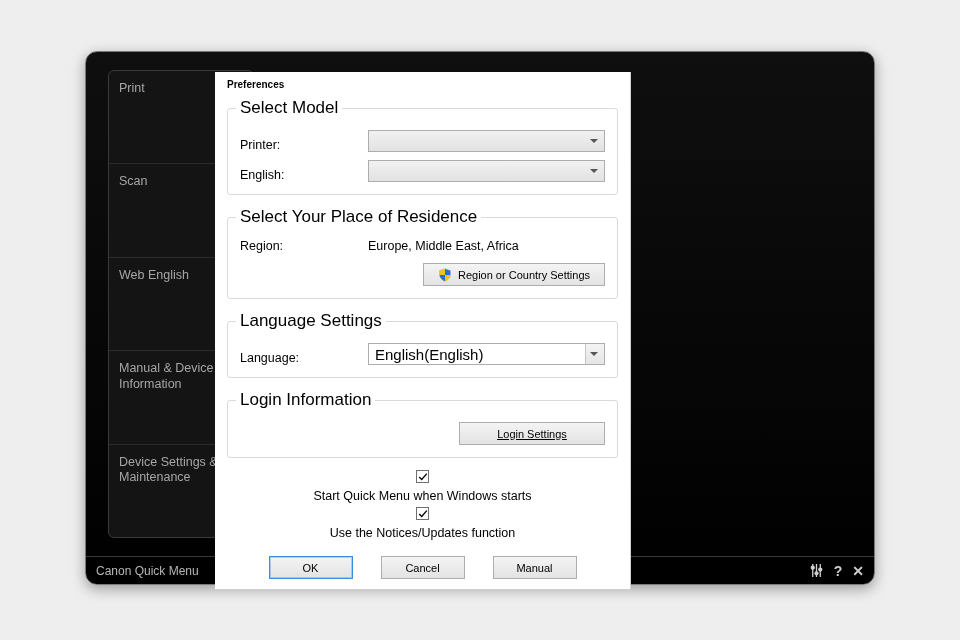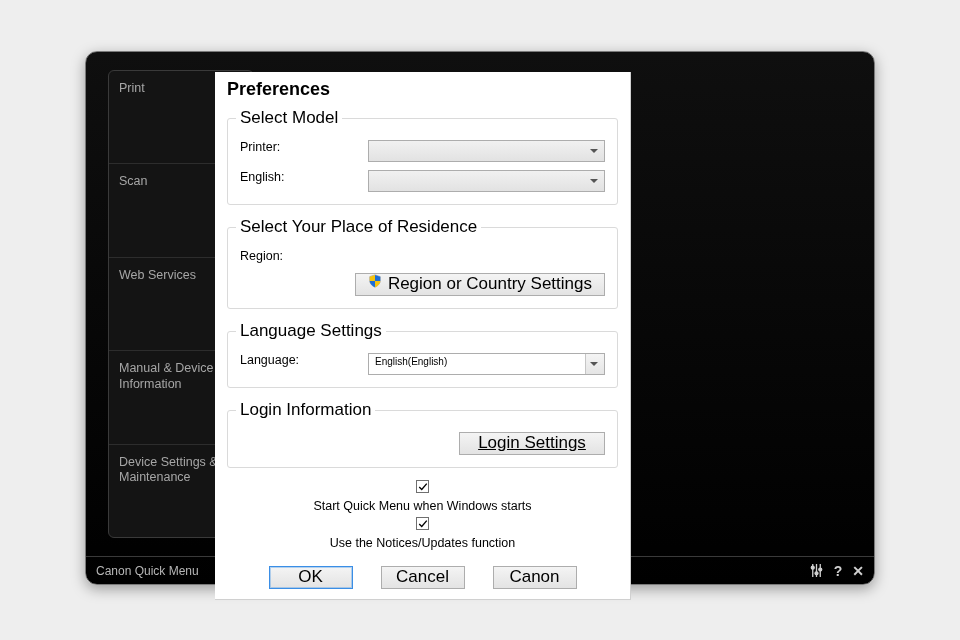--- a/index.html
+++ b/index.html
@@ -82,40 +82,40 @@
     top: 72px;
     width: 416px;
     background: #fff;
     color: #000;
     padding: 7px 12px 10px 12px;
     border-right: 1px solid #d0d0d0;
     border-bottom: 1px solid #d0d0d0;
   }
   .dialog-title {
     font-weight: 600;
-    font-size: 18px;
+    font-size: 10px;
     margin-bottom: 8px;
   }
 
   fieldset.grp {
     border: 1px solid #dadada;
     border-radius: 3px;
     margin: 0 0 12px 0;
     padding: 8px 12px 12px 12px;
   }
   fieldset.grp > legend {
     font-size: 17px;
     padding: 0 4px;
     margin-left: -4px;
     color: #000;
   }
 
   .row {
     display: flex;
-    align-items: flex-start;
+    align-items: flex-end;
     margin-top: 8px;
   }
   .row:first-of-type { margin-top: 4px; }
   .row .lbl {
     width: 128px;
     color: #000;
   }
   .row .val { flex: 1; }
 
   .combo {
@@ -135,38 +135,39 @@
     border-left: 4px solid transparent;
     border-right: 4px solid transparent;
     border-top: 4px solid #555;
   }
   .combo.input {
     background: #fff;
   }
   .combo.input .combo-text {
     position: absolute;
     left: 6px; top: 2px;
-    font-size: 10px;
+    font-size: 15px;
   }
   .combo.input::before {
     content: "";
     position: absolute;
     right: 0; top: 0;
     width: 18px; height: 100%;
     border-left: 1px solid #c6c6c6;
     background: linear-gradient(180deg,#f4f4f4,#e5e5e5);
   }
 
   .btn {
     height: 23px;
     min-width: 78px;
     border: 1px solid #adadad;
     background: linear-gradient(180deg,#f4f4f4,#e3e3e3);
-    font-size: 17px;
+    font-size: 11px;
     display: inline-flex;
+    align-items: center;
     justify-content: center;
     padding: 0 12px;
     cursor: pointer;
     user-select: none;
   }
   .btn.long { min-width: 182px; }
   .btn.default { border: 1px solid #3a8ee6; box-shadow: 0 0 0 1px rgba(58,142,230,0.35) inset; }
   .btn.wicon { gap: 6px; }
 
   .shield-icon {
@@ -210,21 +211,21 @@
 <div class="app-window">
 
   <div class="sidebar">
     <div class="sidebar-item">
       <span>Print</span>
     </div>
     <div class="sidebar-item">
       <span>Scan</span>
     </div>
     <div class="sidebar-item">
-      <span>Web Services</span>
+      <span>Web English</span>
     </div>
     <div class="sidebar-item">
       <span>Manual &amp; Device Information</span>
     </div>
     <div class="sidebar-item">
       <span>Device Settings &amp; Maintenance</span>
     </div>
   </div>
 
   <div class="status-bar">
@@ -265,20 +266,21 @@
           <span class="combo-text"></span>
         </div>
       </div>
     </div>
   </fieldset>
 
   <fieldset class="grp">
     <legend>Select Your Place of Residence</legend>
     <div class="row">
       <span class="lbl">Region:</span>
+      <span class="val">Europe, Middle East, Africa</span>
     </div>
     <div class="btn-row-right">
       <div class="btn long wicon">
         <svg class="shield-icon" viewBox="0 0 16 16">
           <path d="M8 1 L14 3 V8 C14 11 11 14 8 15 C5 14 2 11 2 8 V3 Z" fill="#fff" stroke="#888" stroke-width="0.7"></path>
           <path d="M8 1 L14 3 V8 L8 8 Z" fill="#1e6fd6"></path>
           <path d="M8 8 L14 8 C14 11 11 14 8 15 Z" fill="#f6c40e"></path>
           <path d="M2 3 L8 1 V8 L2 8 Z" fill="#f6c40e"></path>
           <path d="M2 8 L8 8 V15 C5 14 2 11 2 8 Z" fill="#1e6fd6"></path>
         </svg>
@@ -326,16 +328,16 @@
   </div>
 
   <div class="dlg-buttons">
     <div class="btn default" style="min-width:84px;">
       <span>OK</span>
     </div>
     <div class="btn" style="min-width:84px;">
       <span>Cancel</span>
     </div>
     <div class="btn" style="min-width:84px;">
-      <span>Canon</span>
+      <span>Manual</span>
     </div>
   </div>
 </div>
 
 </body></html>

